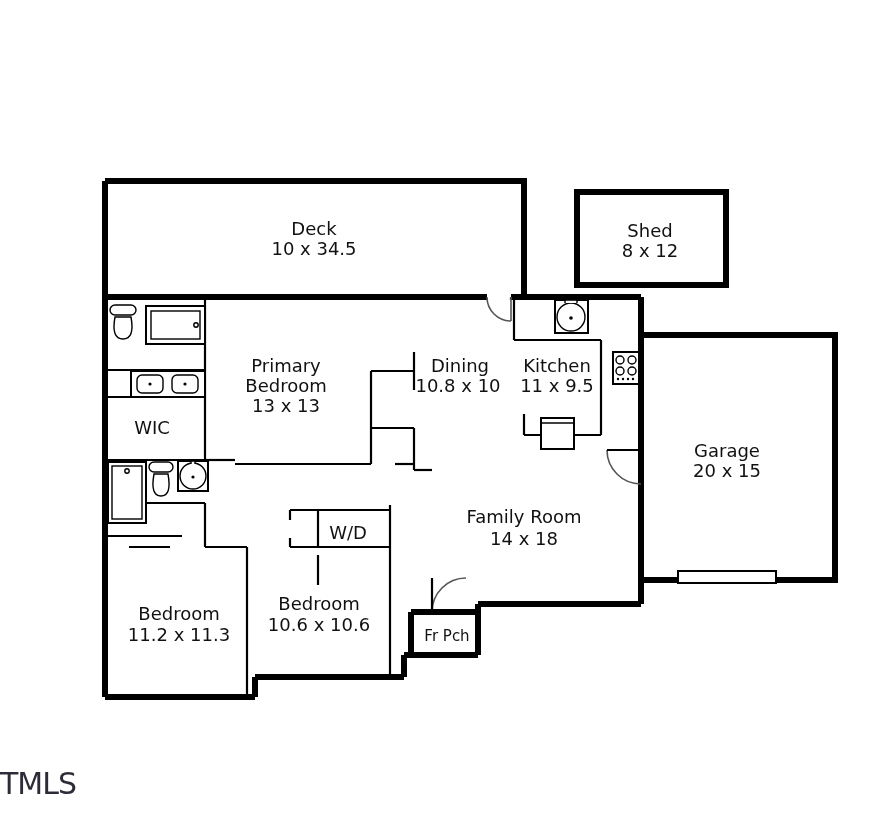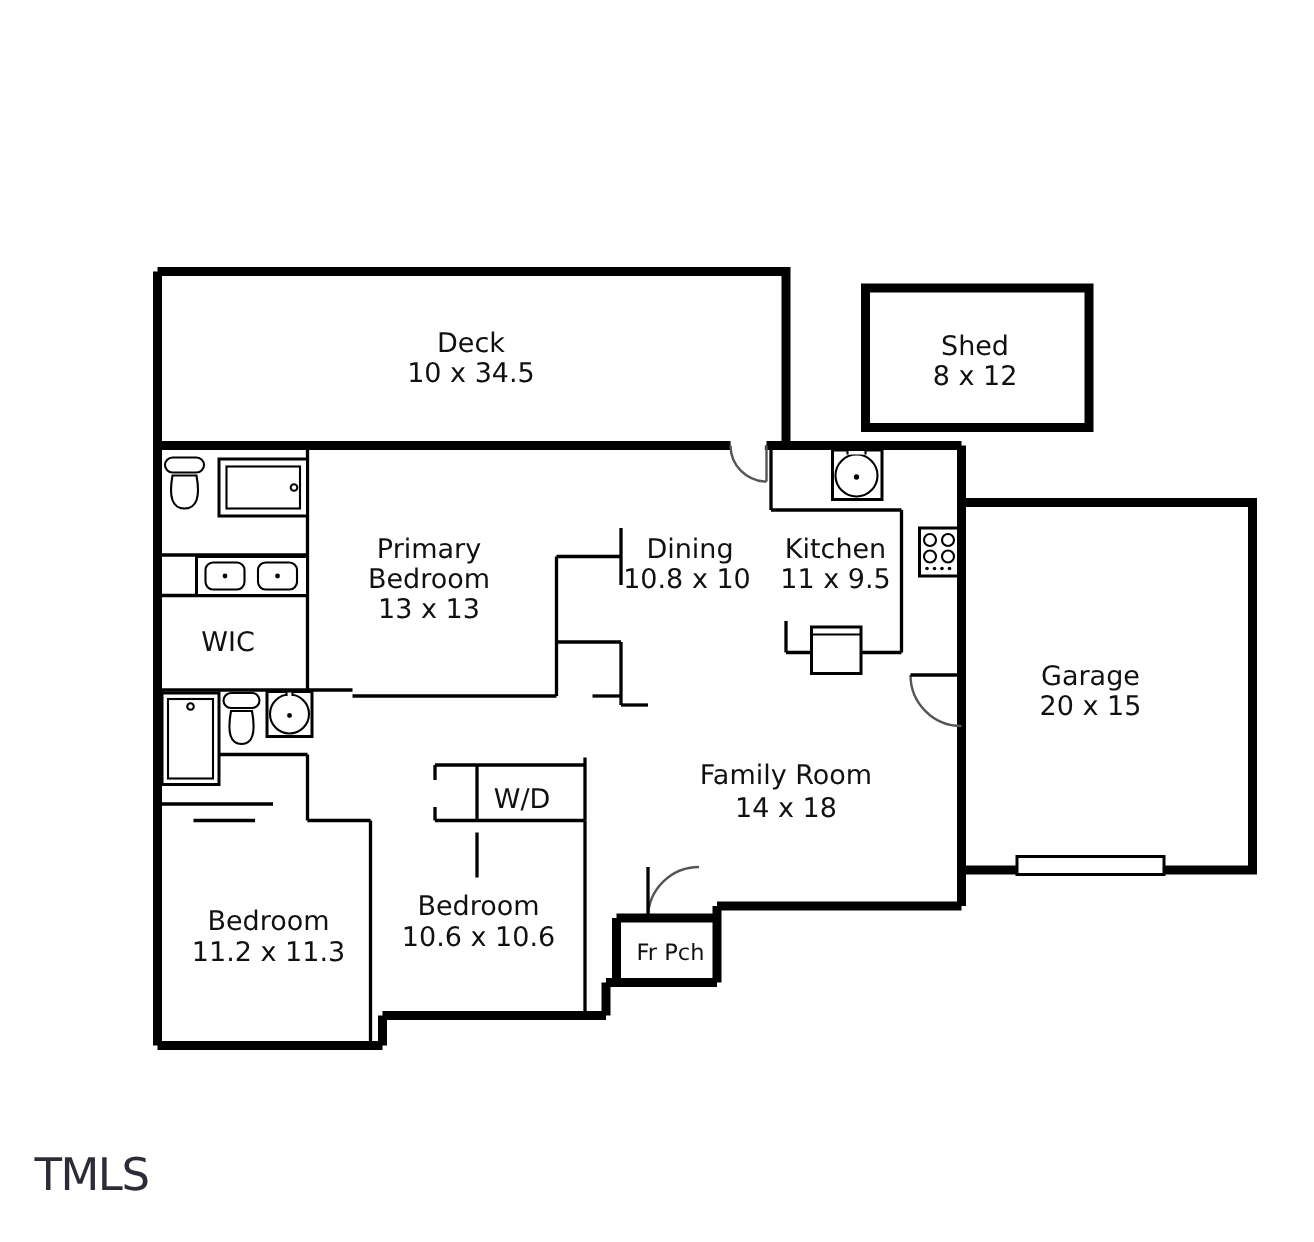--- a/index.html
+++ b/index.html
@@ -46,21 +46,20 @@
   #watermark {
     position: absolute;
     left: 0px;
     top: 766px;
     font-family: "DejaVu Sans", sans-serif;
     font-size: 30px;
     letter-spacing: -1px;
     color: #1b1b28;
     opacity: 0.92;
     user-select: none;
-    padding-left: 23px;
   }
 </style>
 </head>
 <body>
 
 <div id="plan-root">
 
   <svg id="floorplan" viewBox="0 0 876 828">
 
     <g>

